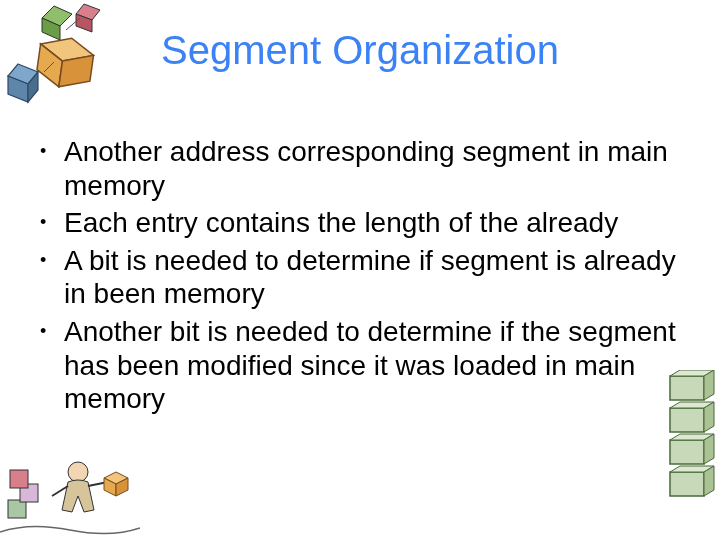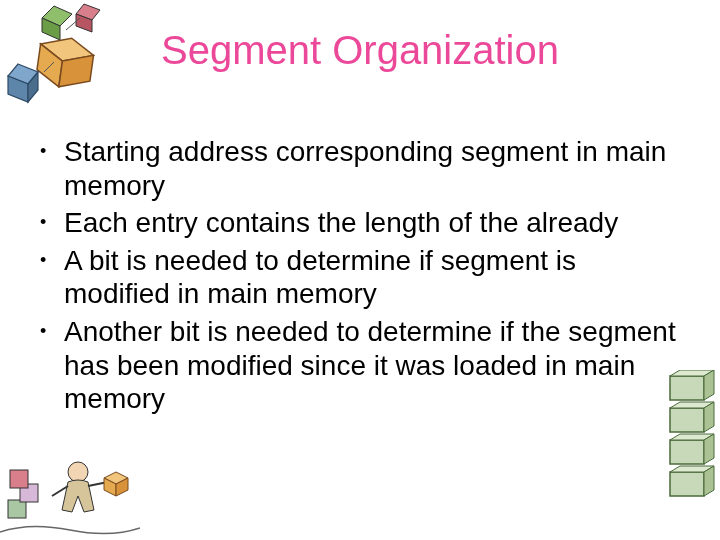--- a/index.html
+++ b/index.html
@@ -18,21 +18,21 @@
     position: relative;
     box-sizing: border-box;
   }
   .title {
     position: absolute;
     top: 28px;
     left: 0;
     width: 720px;
     text-align: center;
     font-size: 40px;
-    color: #ec4899;
+    color: #3b82f6;
     font-weight: 400;
   }
   .content {
     position: absolute;
     top: 135px;
     left: 40px;
     width: 640px;
   }
   .bullet {
     display: flex;
@@ -142,29 +142,29 @@
         <polygon points="34,102 44,96 44,120 34,126" fill="#aac294" stroke="#4a6b3a"></polygon>
       </g>
     </svg>
   </div>
 
   <div class="title">Segment Organization</div>
 
   <div class="content">
     <div class="bullet">
       <div class="dot">•</div>
-      <div class="txt">Starting address corresponding segment in main memory</div>
+      <div class="txt">Another address corresponding segment in main memory</div>
     </div>
     <div class="bullet">
       <div class="dot">•</div>
       <div class="txt">Each entry contains the length of the already</div>
     </div>
     <div class="bullet">
       <div class="dot">•</div>
-      <div class="txt">A bit is needed to determine if segment is modified in main memory</div>
+      <div class="txt">A bit is needed to determine if segment is already in been memory</div>
     </div>
     <div class="bullet">
       <div class="dot">•</div>
       <div class="txt">Another bit is needed to determine if the segment has been modified since it was loaded in main memory</div>
     </div>
   </div>
 
 </div>
 
 </body></html>

